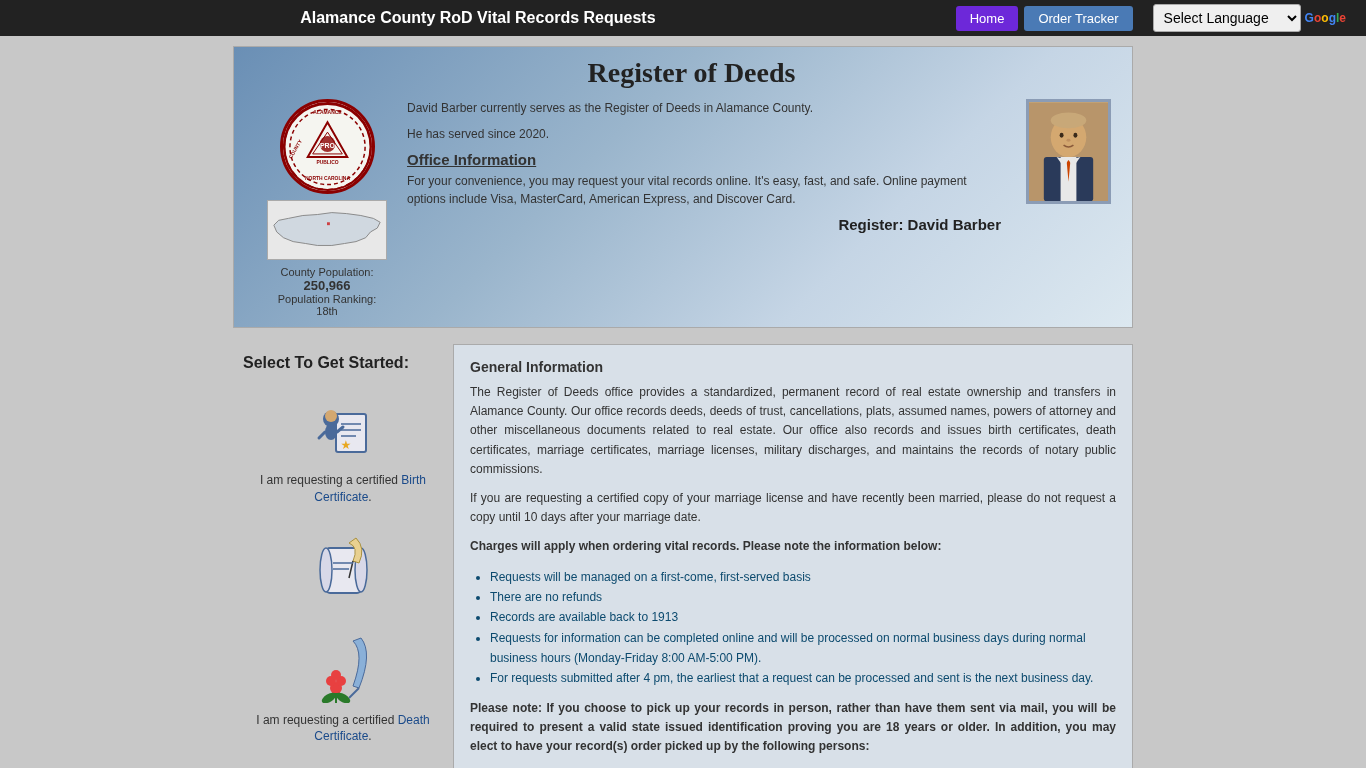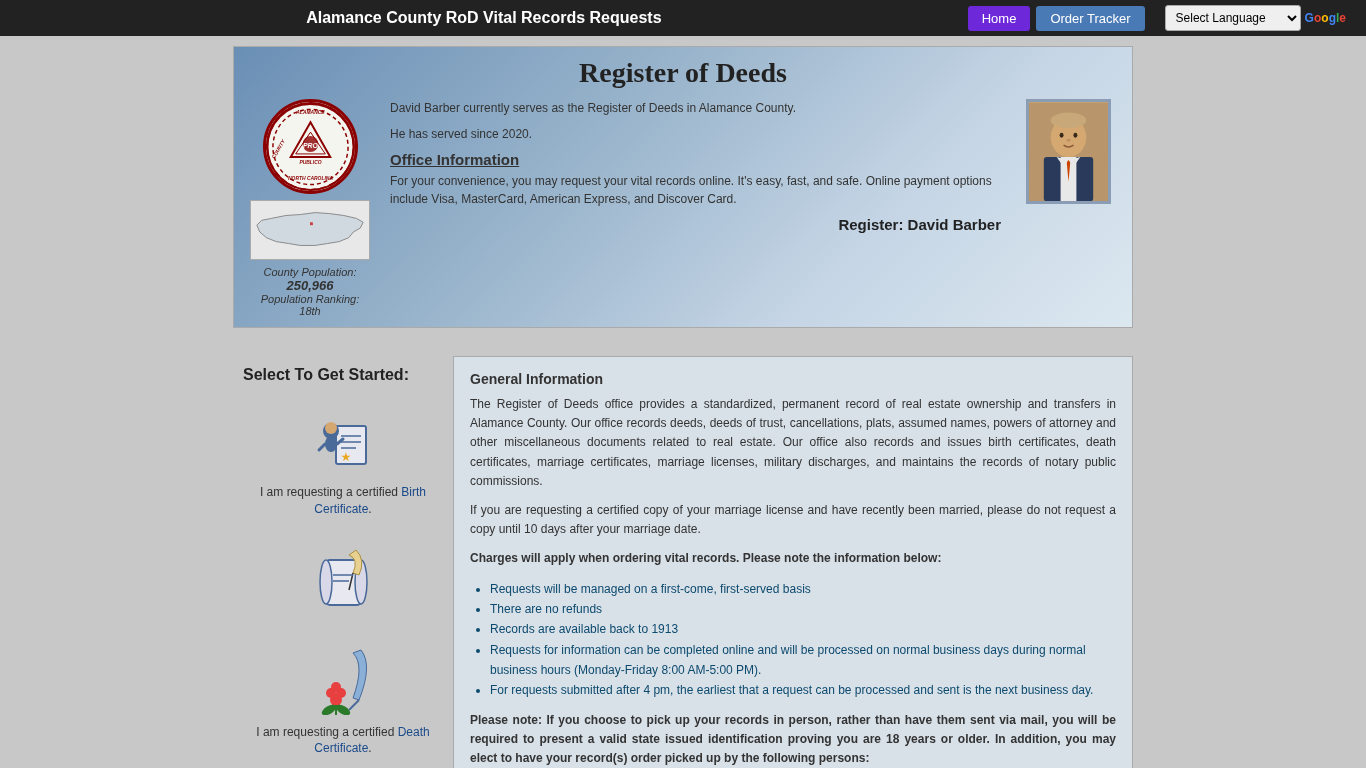--- a/index.html
+++ b/index.html
@@ -29,44 +29,44 @@
       border: none;
       padding: 5px 14px;
       font-size: 13px;
       cursor: pointer;
       border-radius: 3px;
     }
     .nav-btn.active { background: #6d28d9; }
     .lang-select-wrap { display: flex; align-items: center; gap: 4px; }
     .lang-select {
       padding: 4px 6px;
-      font-size: 12px;
+      font-size: 14px;
       border: 1px solid #aaa;
       border-radius: 3px;
-      width: 136px;
+      width: 148px;
     }
     .google-label {
       font-size: 12px;
       color: #4285f4;
       font-weight: bold;
     }
 
     
     #main-wrapper {
       max-width: 900px;
       margin: 0 auto;
       padding: 10px 0;
     }
 
     
     #header-banner {
       background: linear-gradient(135deg, #6a8fb5 0%, #9ab5cc 40%, #c5d5e5 70%, #dce8f0 100%);
       border: 1px solid #aaa;
-      padding: 10px 16px 10px 16px;
-      margin-bottom: 28px;
+      padding: 10px 16px 10px 33px;
+      margin-bottom: 16px;
       position: relative;
     }
     #header-banner h1 {
       font-family: Georgia, serif;
       font-size: 28px;
       color: #222;
       text-align: center;
       margin-bottom: 10px;
       font-weight: bold;
     }
@@ -75,21 +75,20 @@
       align-items: flex-start;
       gap: 10px;
     }
     .banner-logo {
       width: 120px;
       min-width: 120px;
       display: flex;
       flex-direction: column;
       align-items: center;
       gap: 6px;
-      font-style: italic;
     }
     .county-seal {
       width: 95px;
       height: 95px;
       border-radius: 50%;
       border: 3px solid #8b0000;
       background: radial-gradient(circle at 40% 40%, #fff 0%, #eee 50%, #ddd 100%);
       display: flex;
       align-items: center;
       justify-content: center;

